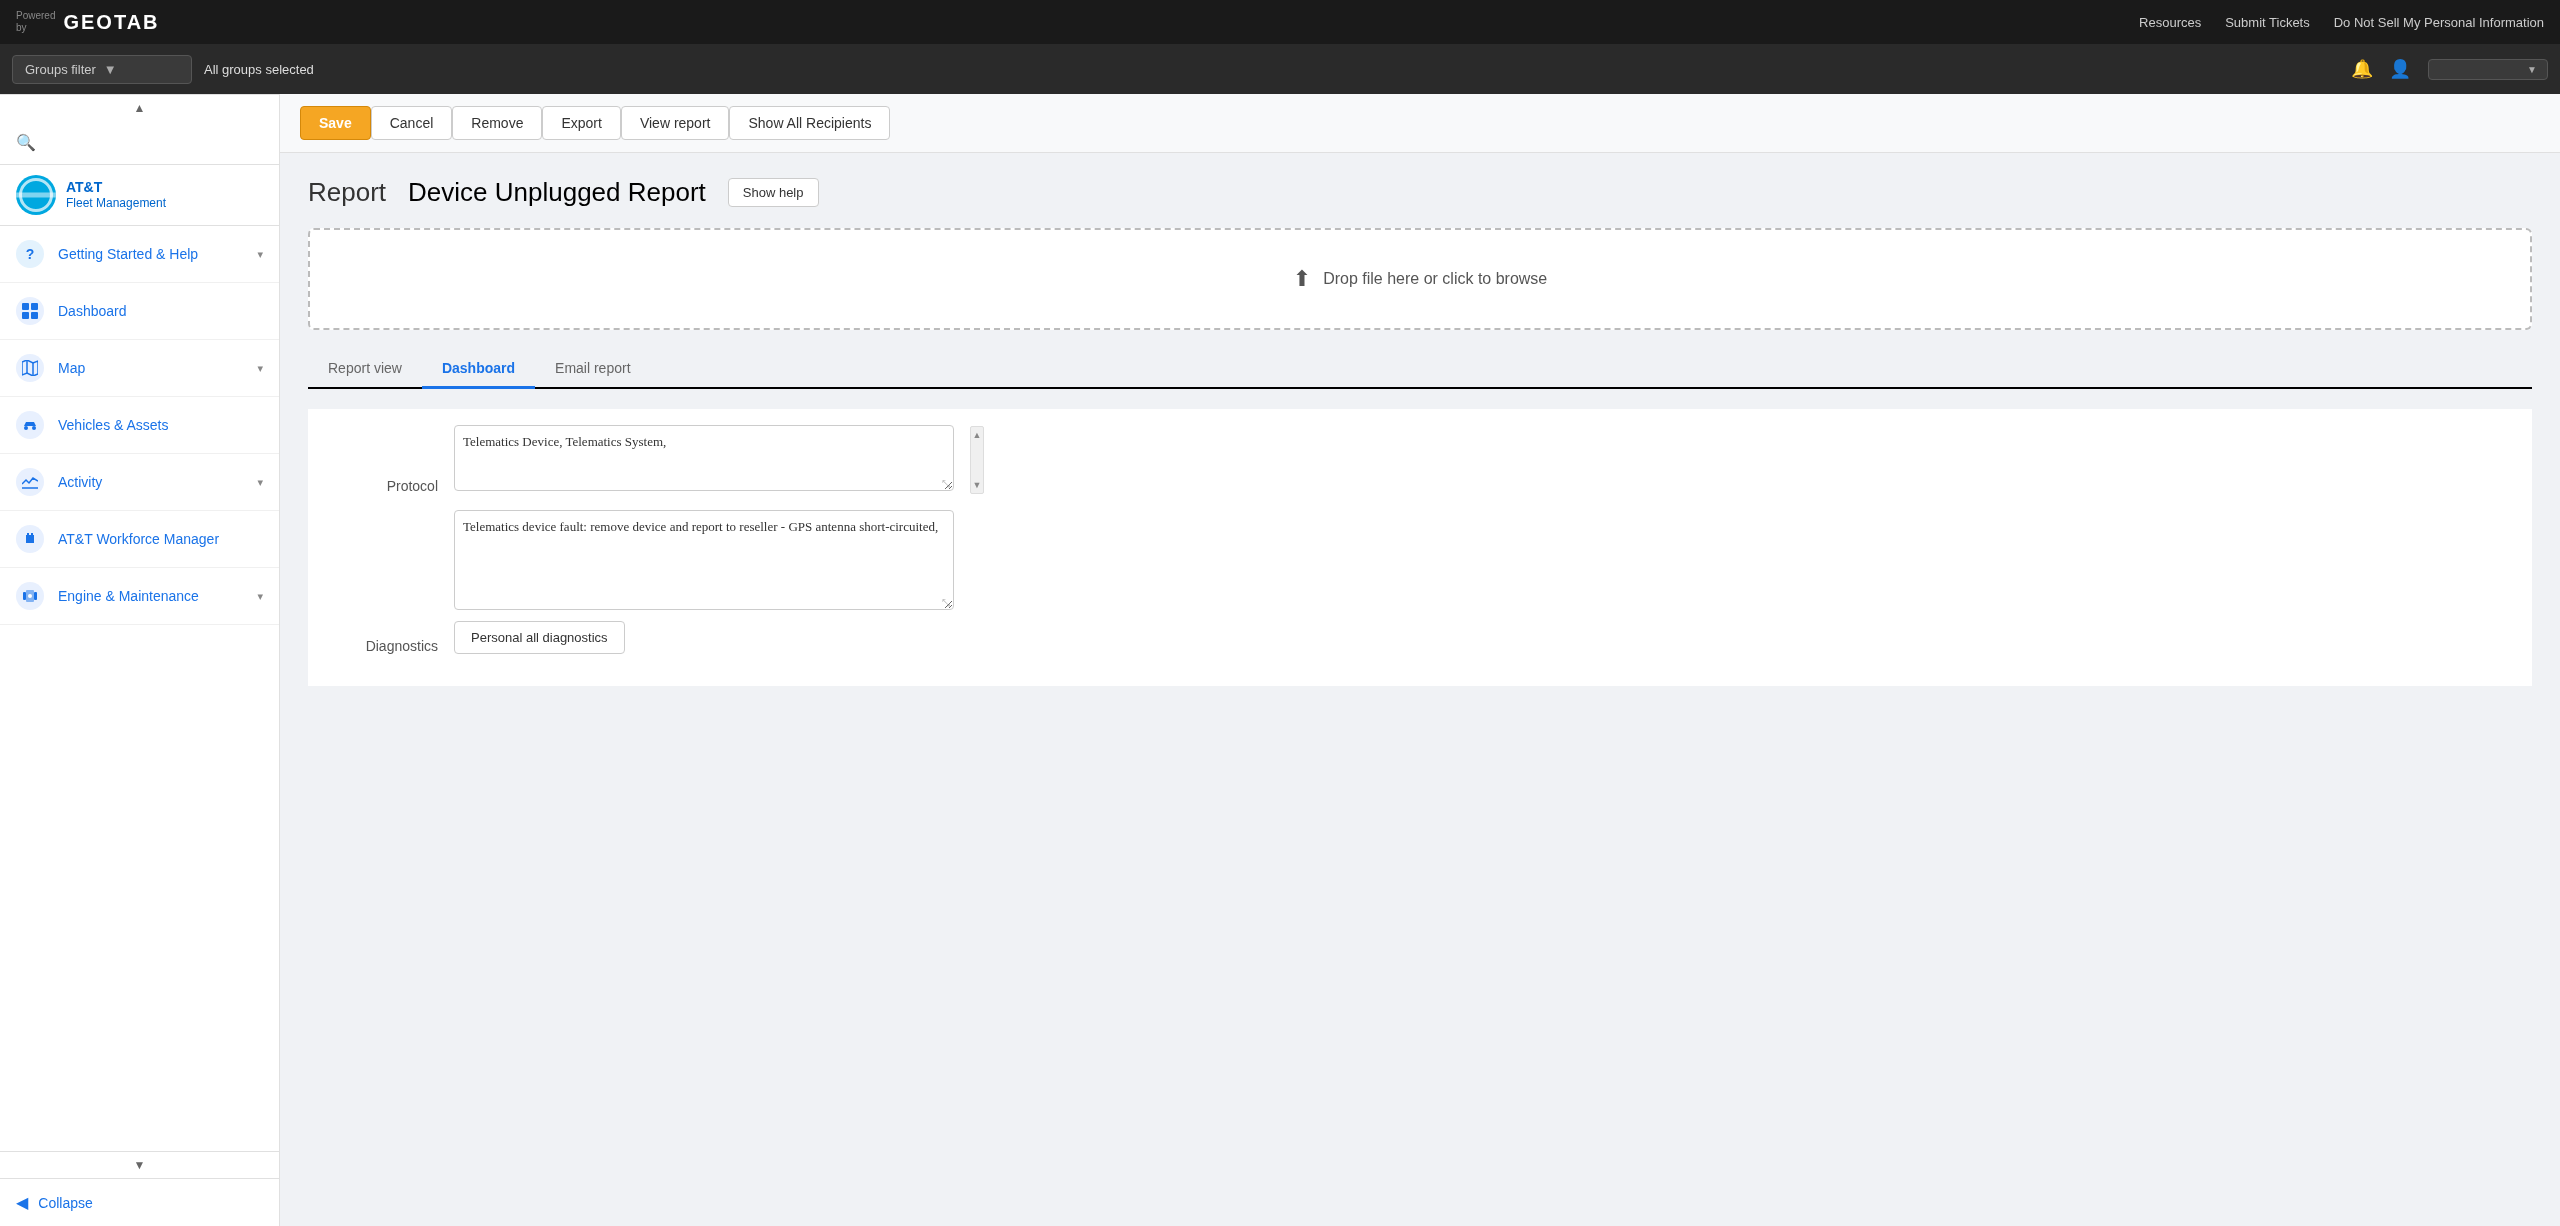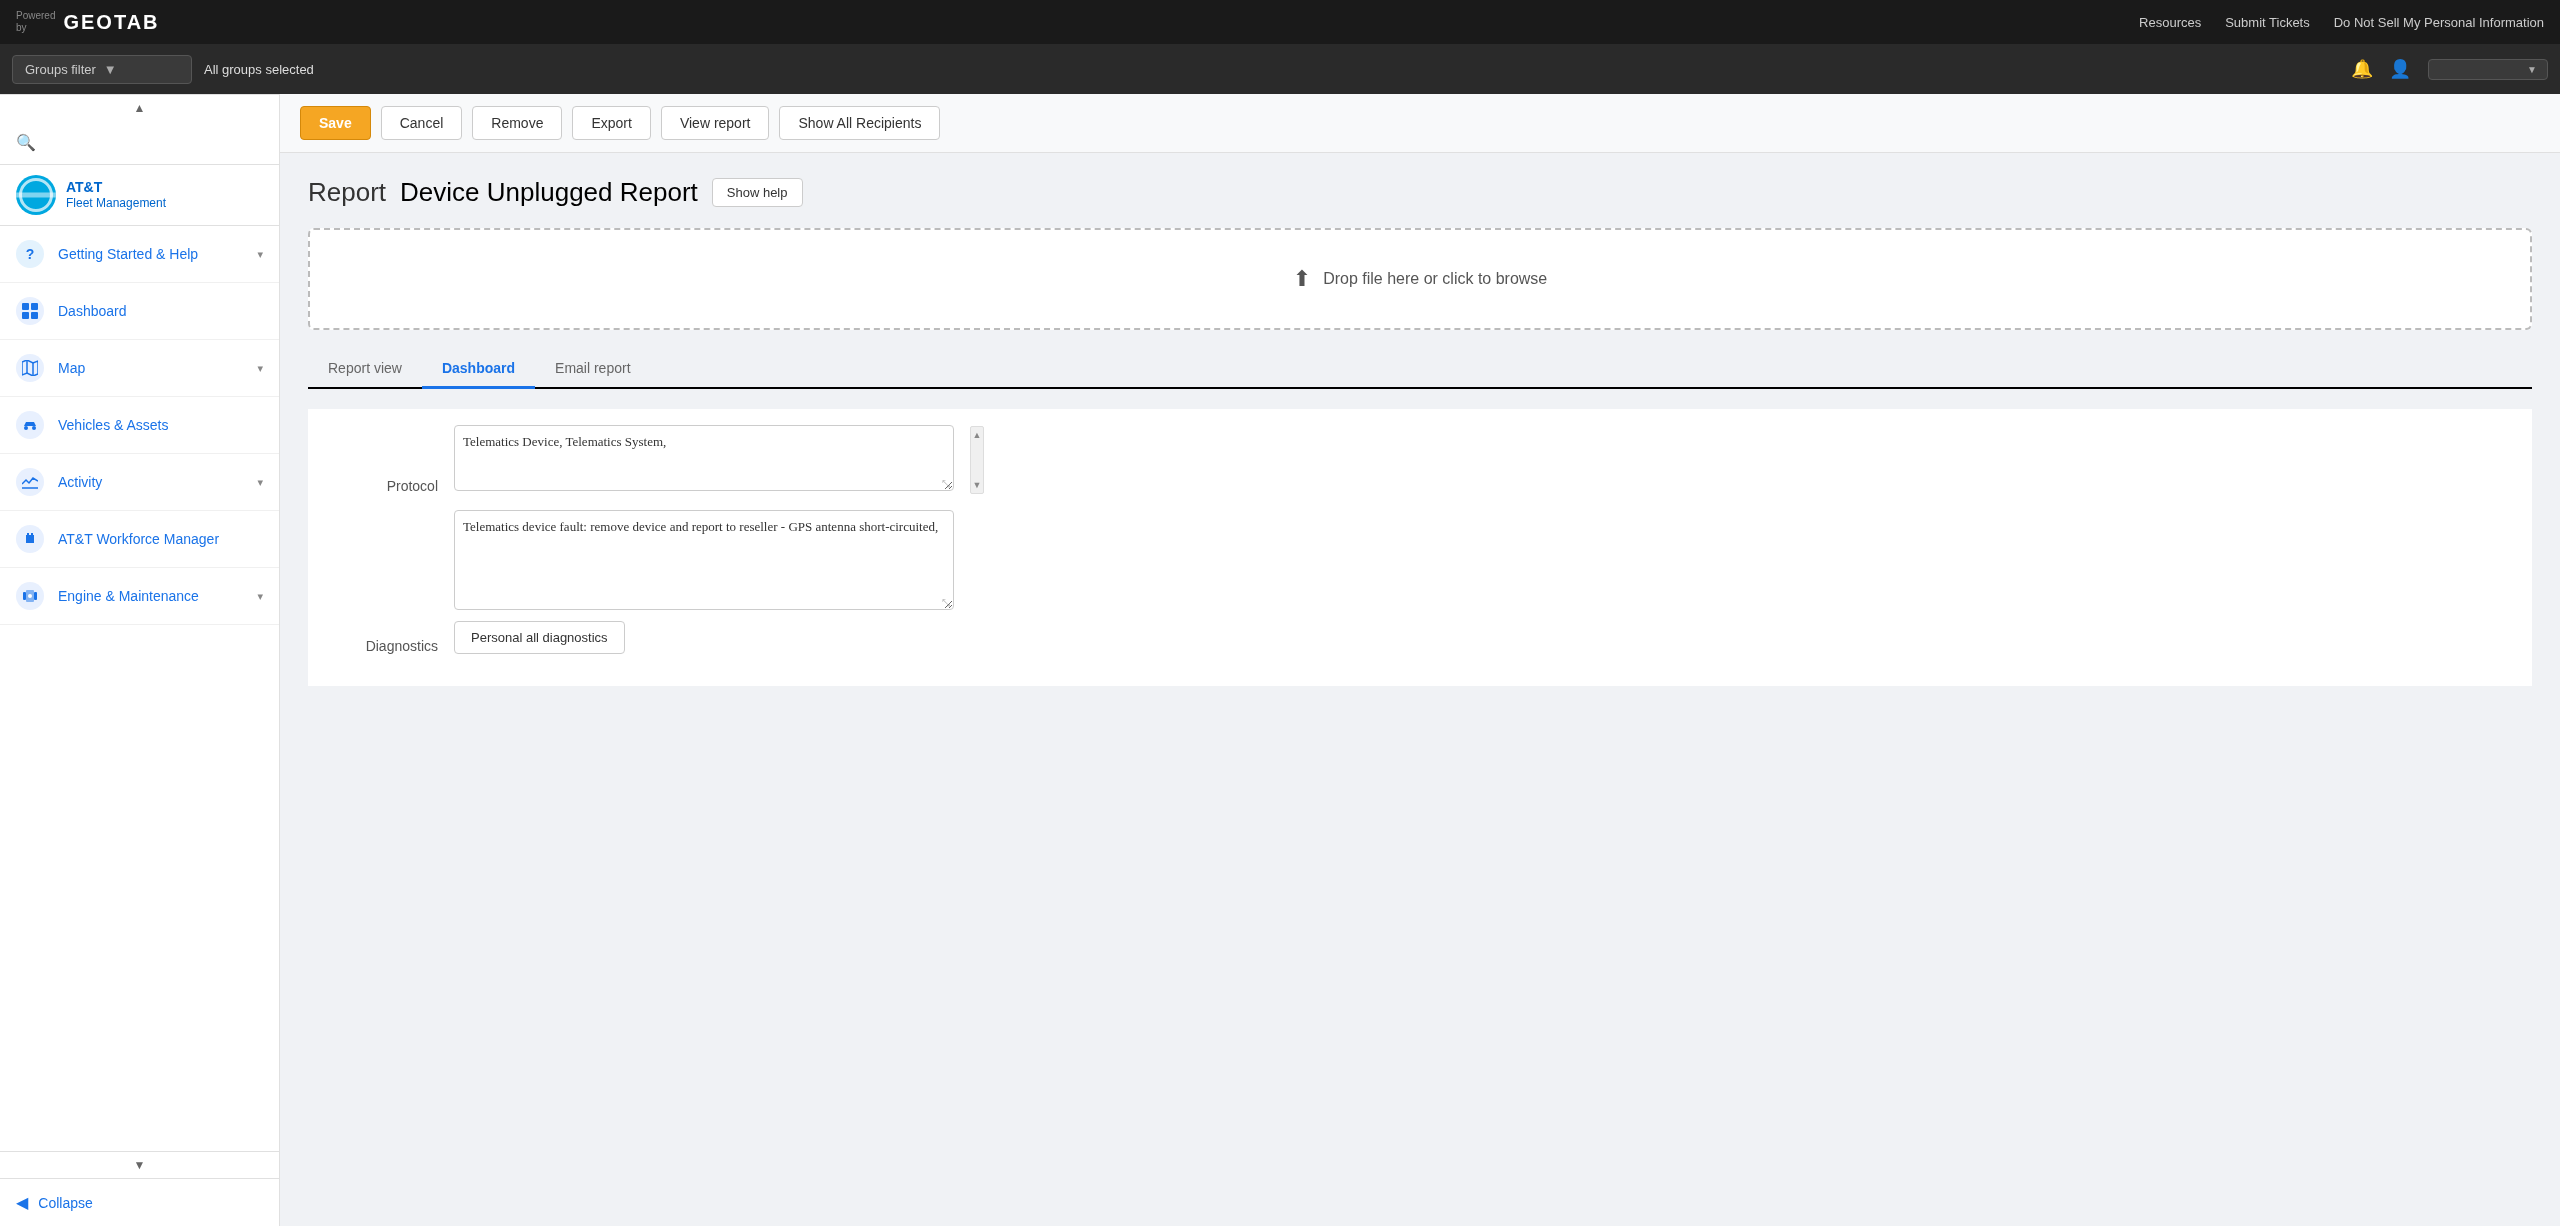--- a/index.html
+++ b/index.html
@@ -142,21 +142,20 @@
       overflow: hidden;
     }
 
     
     .toolbar {
       background: #f8f9fa;
       border-bottom: 1px solid #e0e0e0;
       padding: 12px 20px;
       display: flex;
       align-items: center;
-      gap: 10px;
     }
     .btn {
       border-radius: 4px;
       padding: 8px 18px;
       font-size: 14px;
       cursor: pointer;
       border: 1px solid #ccc;
       background: #fff;
       color: #333;
     }
@@ -170,21 +169,21 @@
     
     .content-area {
       flex: 1;
       overflow-y: auto;
       padding: 24px 28px;
     }
 
     .page-header {
       display: flex;
       align-items: center;
-      gap: 14px;
+      gap: 22px;
       margin-bottom: 20px;
     }
     .page-title { font-size: 26px; color: #333; font-weight: 400; }
     .page-subtitle { font-size: 26px; color: #000000; font-weight: 400; }
     .show-help-btn {
       border: 1px solid #ccc;
       background: #fff;
       border-radius: 4px;
       padding: 6px 14px;
       font-size: 13px;

